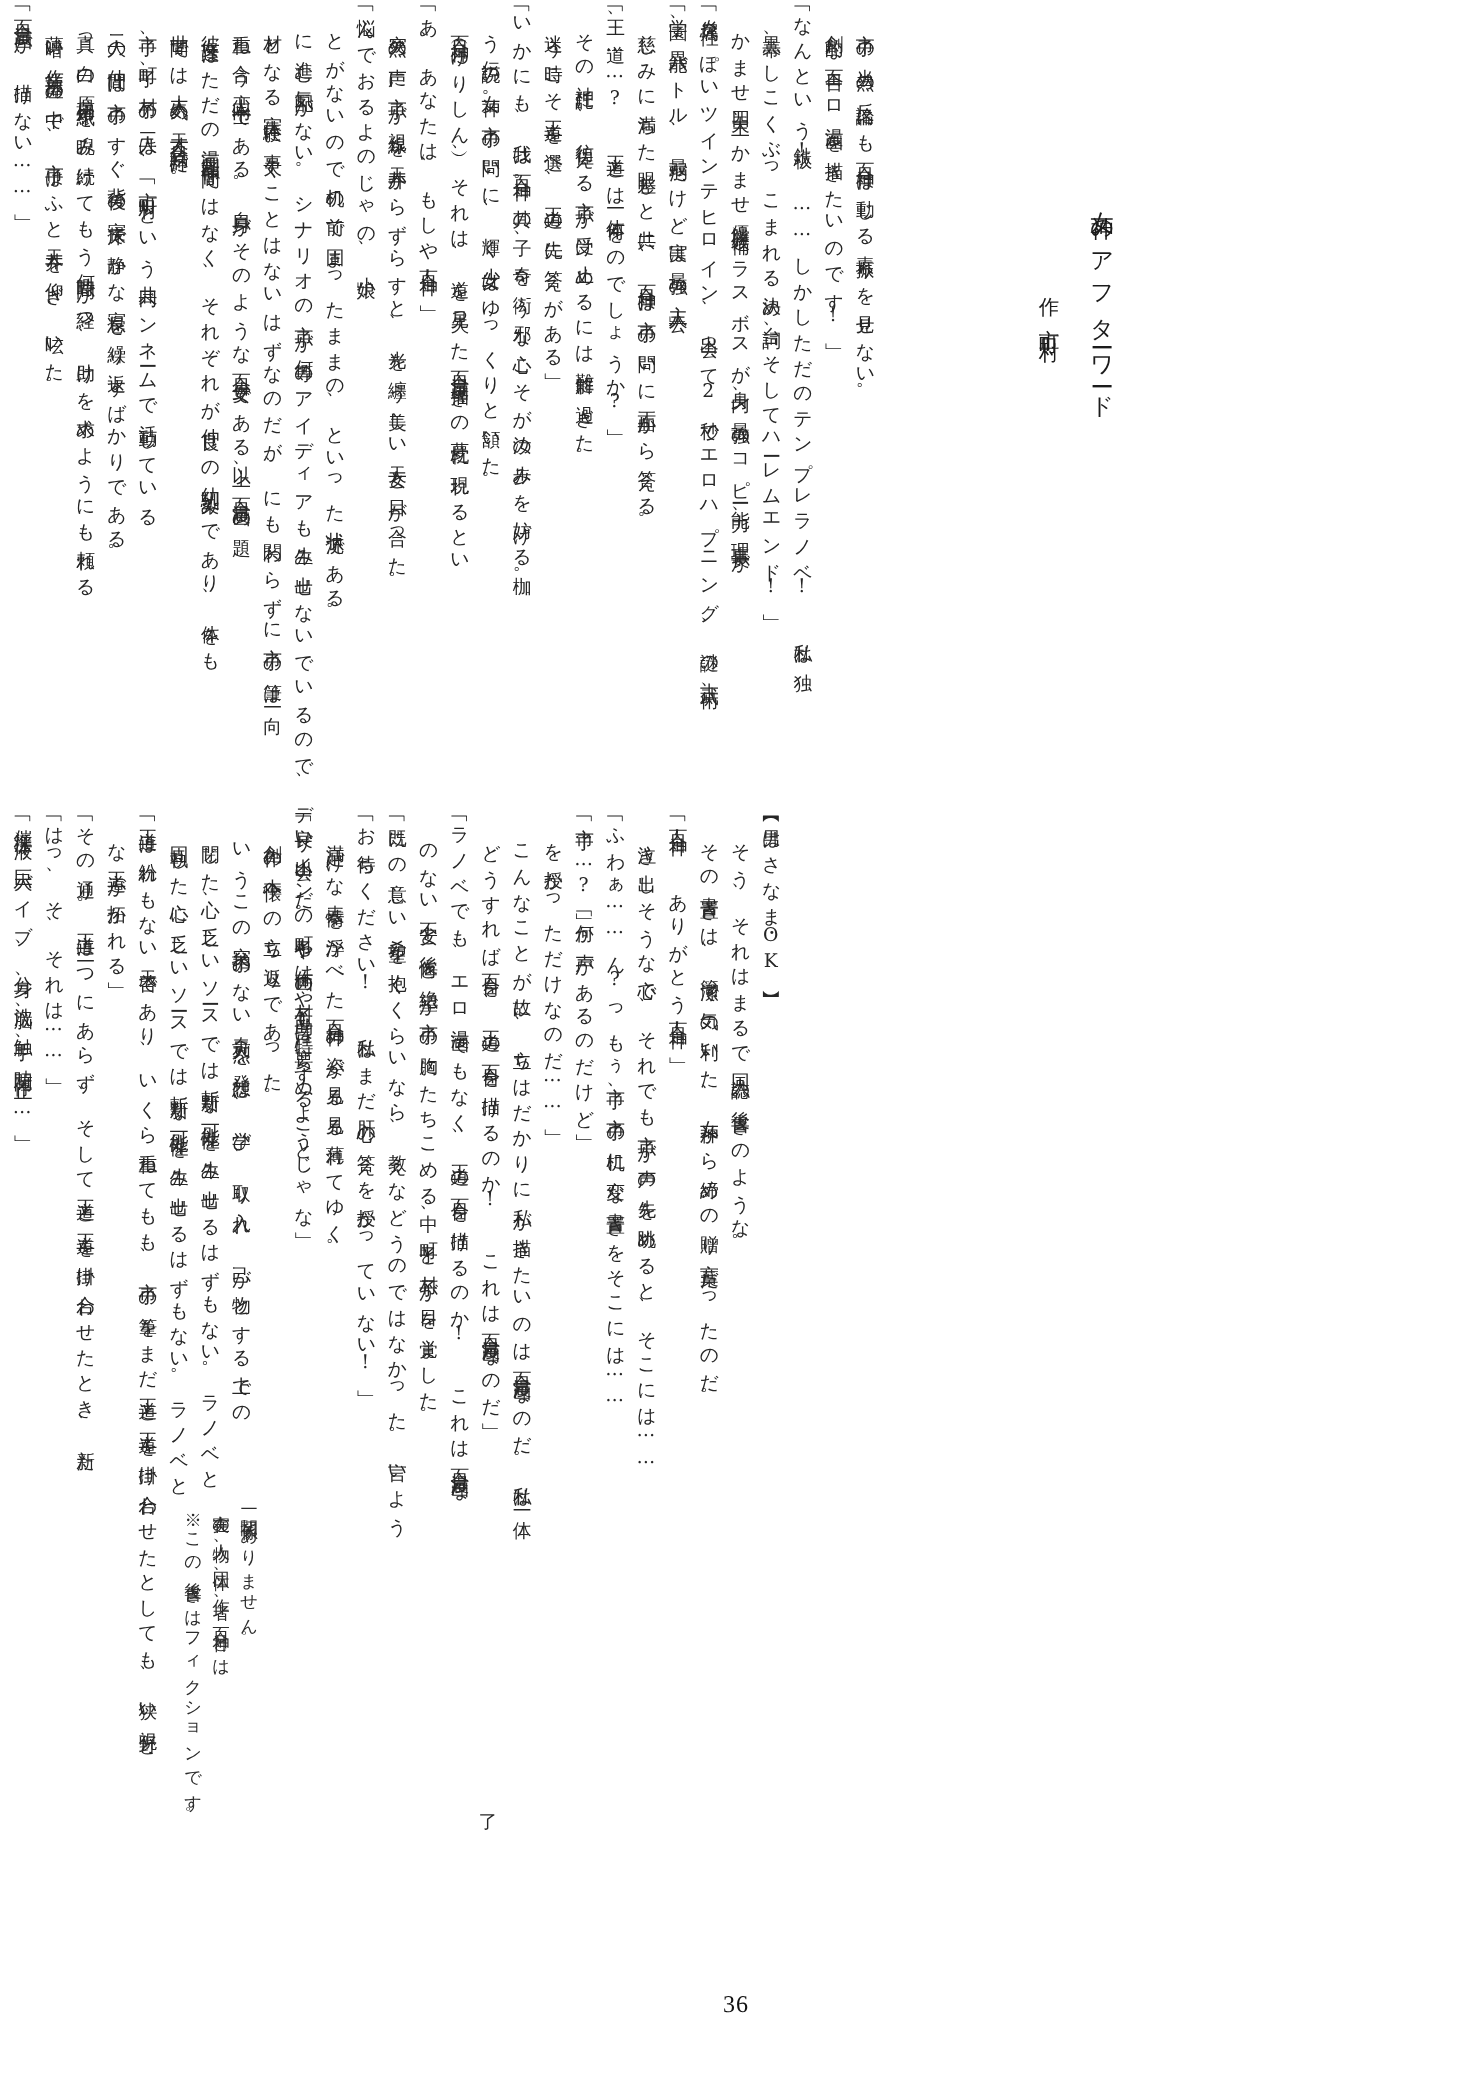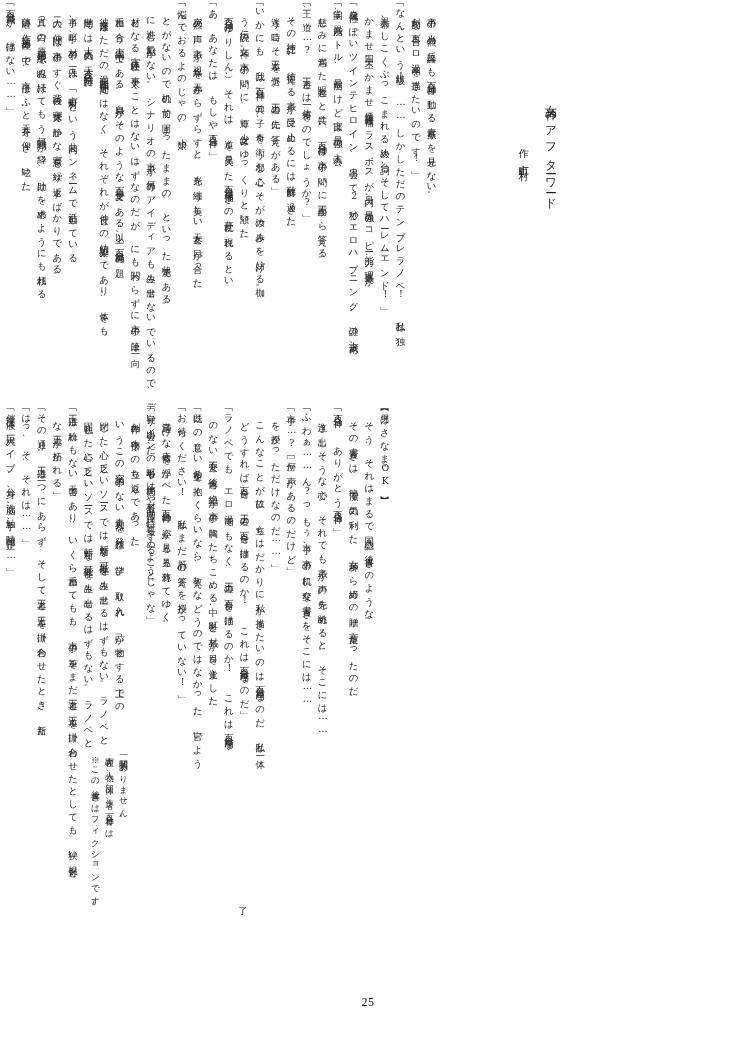--- a/index.html
+++ b/index.html
@@ -207,15 +207,15 @@
     </div>
 
   <div id="endmark">了</div>
 
   <div id="footnote" class="colwrap">
       <div class="line indent">※この後書きはフィクションです。</div>
       <div class="line indent">実在の人物、団体、作者、百合神とは</div>
       <div class="line indent">一切関係ありません。</div>
     </div>
 
-  <div id="page-number">25</div>
+  <div id="page-number">36</div>
 
 </div>
 
 </body></html>

